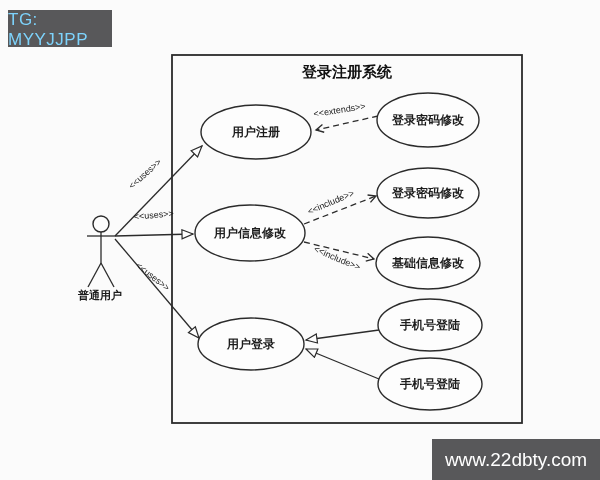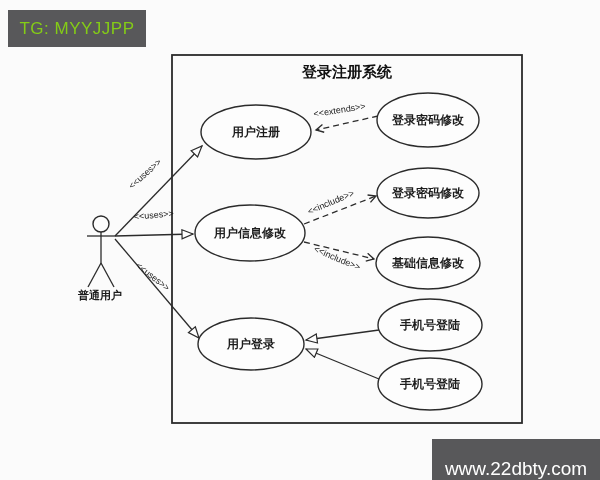--- a/index.html
+++ b/index.html
@@ -14,41 +14,40 @@
   .stage {
     position: relative;
     width: 600px;
     height: 480px;
     background: #fbfbfb;
   }
   .badge {
     position: absolute;
     left: 8px;
     top: 10px;
-    width: 138px;
+    width: 104px;
     height: 37px;
     background: #58585a;
-    color: #84cc16;
+    color: #7dd3fc;
     font-size: 17px;
     letter-spacing: 0.5px;
     display: flex;
-    align-items: center;
     justify-content: center;
   }
   .watermark {
     position: absolute;
     left: 432px;
     top: 439px;
     width: 168px;
     height: 41px;
     background: #58585a;
     color: #ffffff;
     font-size: 19px;
     display: flex;
-    align-items: flex-end;
+    align-items: center;
     justify-content: center;
   }
   svg.diagram {
     position: absolute;
     left: 0;
     top: 0;
   }
   .shape {
     fill: #fdfdfd;
     stroke: #2b2b2b;

